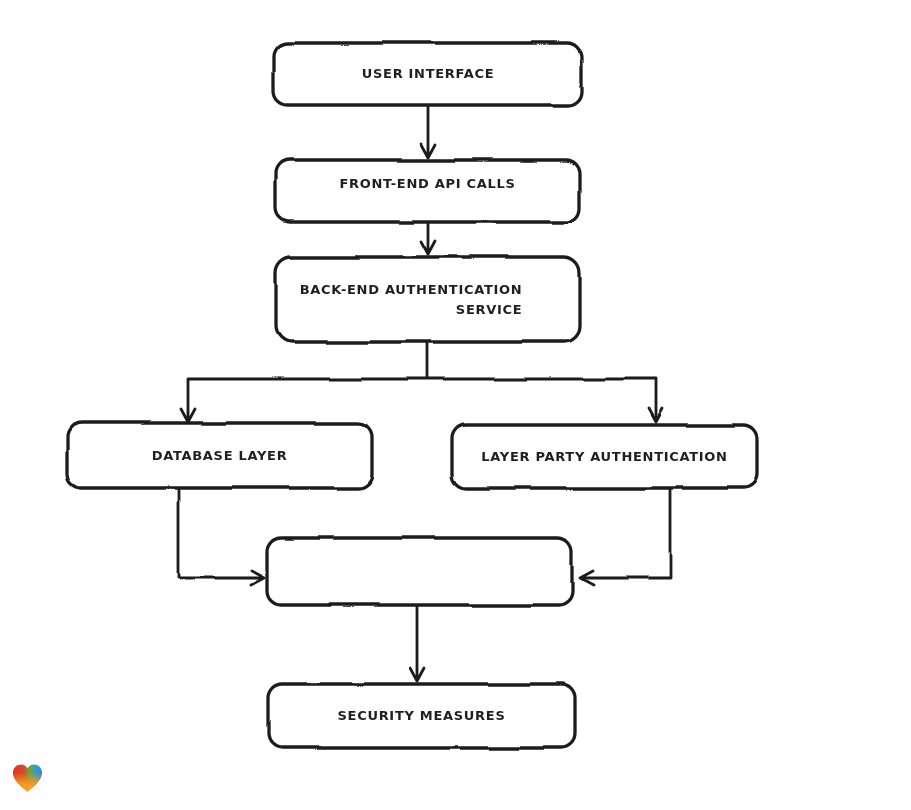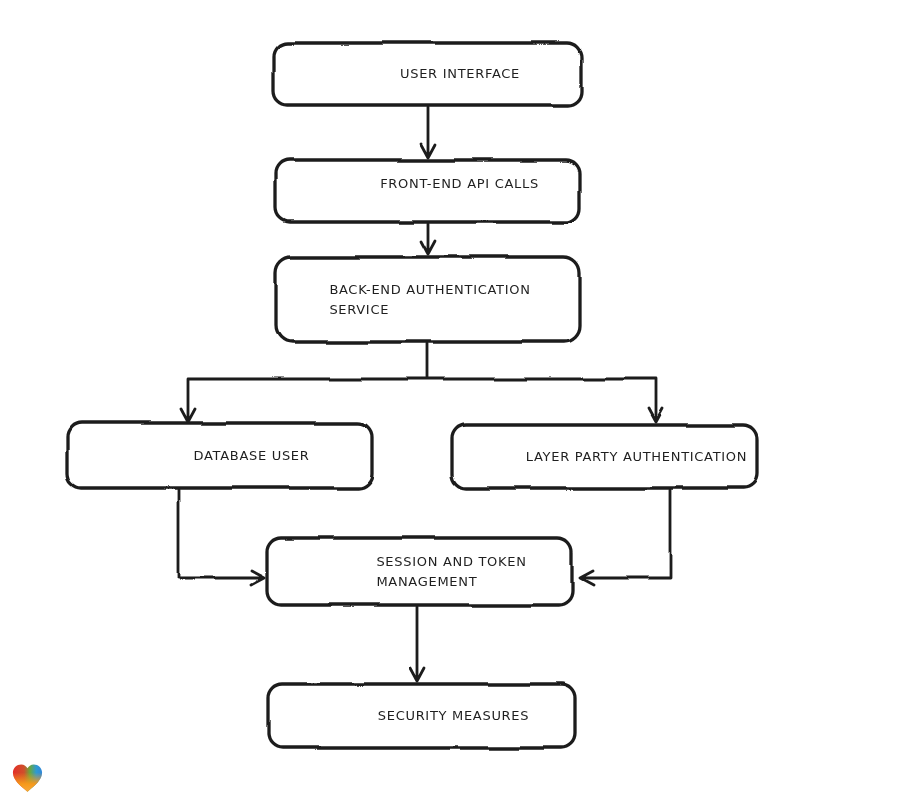--- a/index.html
+++ b/index.html
@@ -20,34 +20,33 @@
     left: 0;
     top: 0;
     width: 911px;
     height: 810px;
   }
   .node-label {
     position: absolute;
     display: flex;
     align-items: center;
     justify-content: center;
-    text-align: left;
+    text-align: right;
     white-space: pre-line;
     font-size: 13px;
     line-height: 20px;
     letter-spacing: 0.7px;
     color: #1f1f1f;
-    font-weight: 400;
+    font-weight: 700;
     pointer-events: auto;
-    margin-left: 32px;
   }
   
   .n1 { left: 274px; top: 43px;  width: 308px; height: 62px; }
   .n2 { left: 275px; top: 160px; width: 305px; height: 48px; }
-  .n3 { left: 264px; top: 257px; width: 268px; height: 85px; }
+  .n3 { left: 277px; top: 257px; width: 268px; height: 85px; }
   .n4 { left: 67px;  top: 423px; width: 305px; height: 65px; }
   .n5 { left: 452px; top: 425px; width: 305px; height: 63px; }
   .n6 { left: 267px; top: 538px; width: 305px; height: 67px; }
   .n7 { left: 268px; top: 684px; width: 307px; height: 64px; }
   .logo {
     position: absolute;
     left: 10px;
     top: 761px;
     width: 35px;
     height: 36px;
@@ -100,24 +99,22 @@
         <rect x="267" y="538" width="305" height="67" rx="14"></rect>
         <rect x="268" y="684" width="307" height="64" rx="14"></rect>
       </g>
     </g>
   </svg>
 
   <div class="node-label n1">USER INTERFACE</div>
   <div class="node-label n2">FRONT-END API CALLS</div>
   <div class="node-label n3">BACK-END AUTHENTICATION
 SERVICE</div>
-  <div class="node-label n4">DATABASE USER</div>
+  <div class="node-label n4">DATABASE LAYER</div>
   <div class="node-label n5">LAYER PARTY AUTHENTICATION</div>
-  <div class="node-label n6">SESSION AND TOKEN
-MANAGEMENT</div>
   <div class="node-label n7">SECURITY MEASURES</div>
 
   <svg class="logo" viewBox="0 0 36 36">
     <path d="M18 31 C 10 24.5, 3 18.5, 3 11.5 C 3 6.6, 7 3, 11.5 3 C 14.6 3, 17 4.8, 18 7 C 19 4.8, 21.4 3, 24.5 3 C 29 3, 33 6.6, 33 11.5 C 33 18.5, 26 24.5, 18 31 Z" fill="url(#heartTop)"></path>
     <path d="M18 31 C 10 24.5, 3 18.5, 3 11.5 C 3 6.6, 7 3, 11.5 3 C 14.6 3, 17 4.8, 18 7 C 19 4.8, 21.4 3, 24.5 3 C 29 3, 33 6.6, 33 11.5 C 33 18.5, 26 24.5, 18 31 Z" fill="url(#heartBottom)"></path>
   </svg>
 
 </div>
 
 </body></html>

